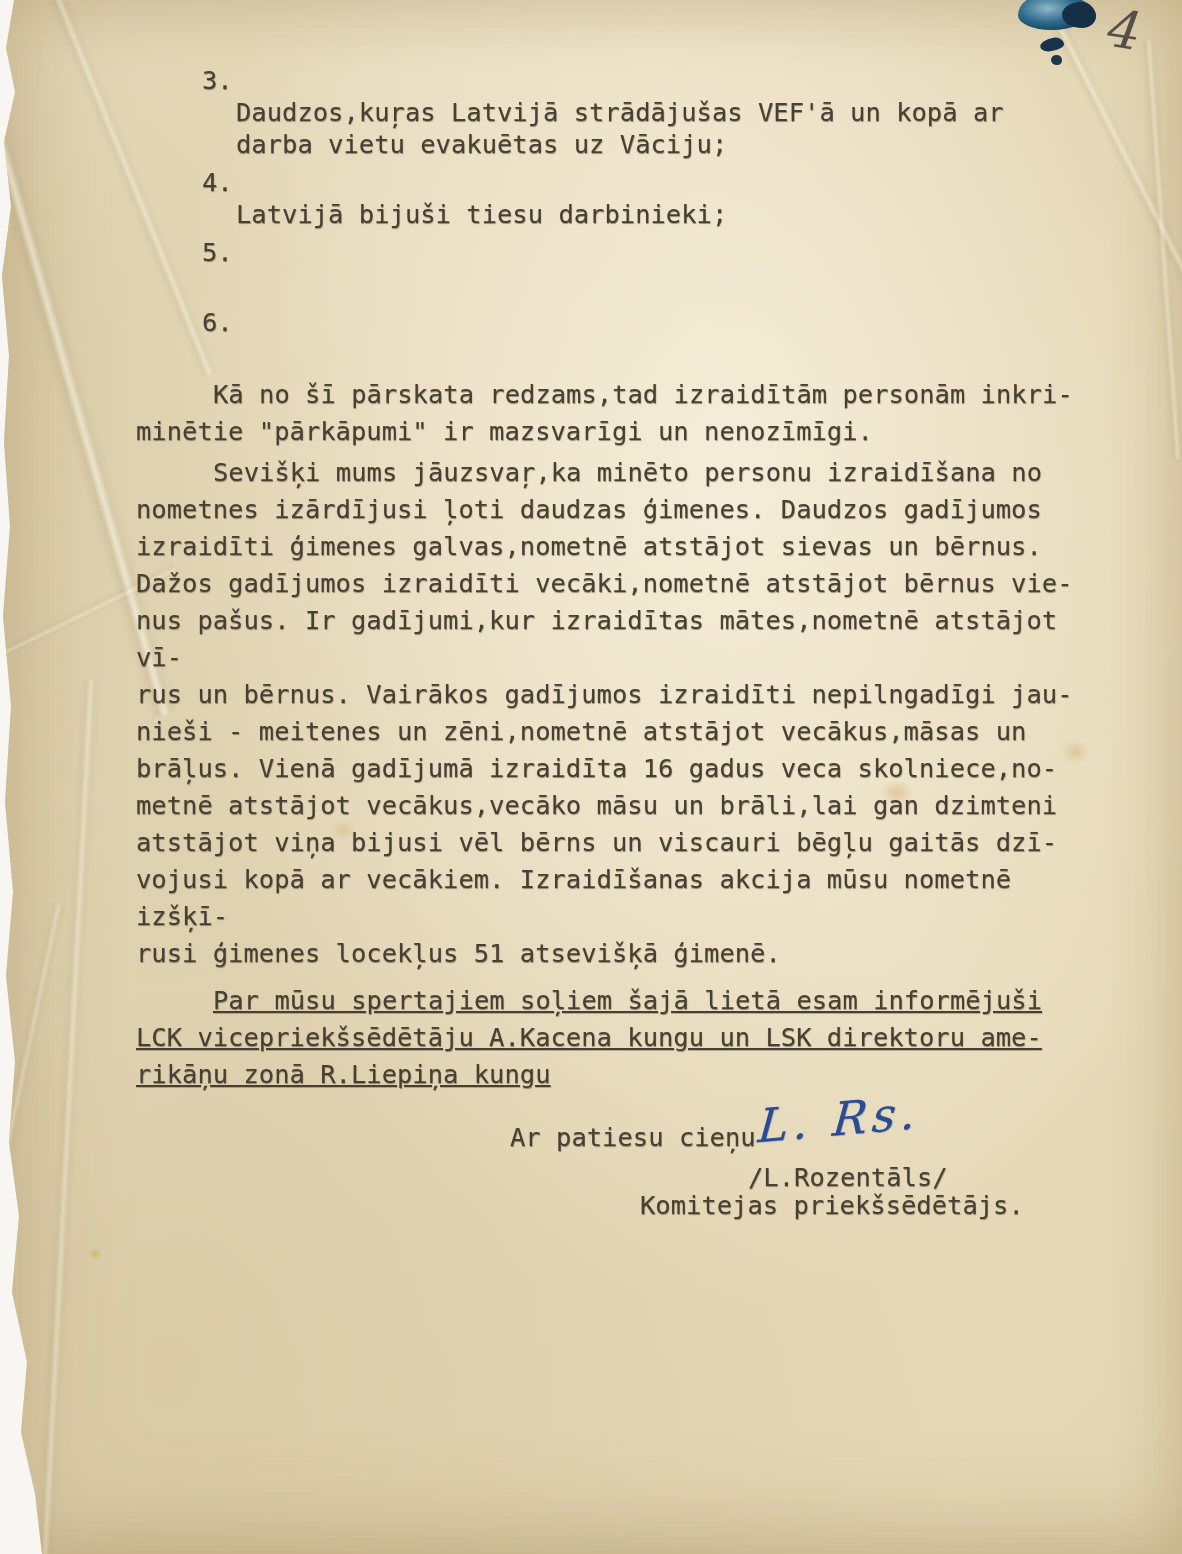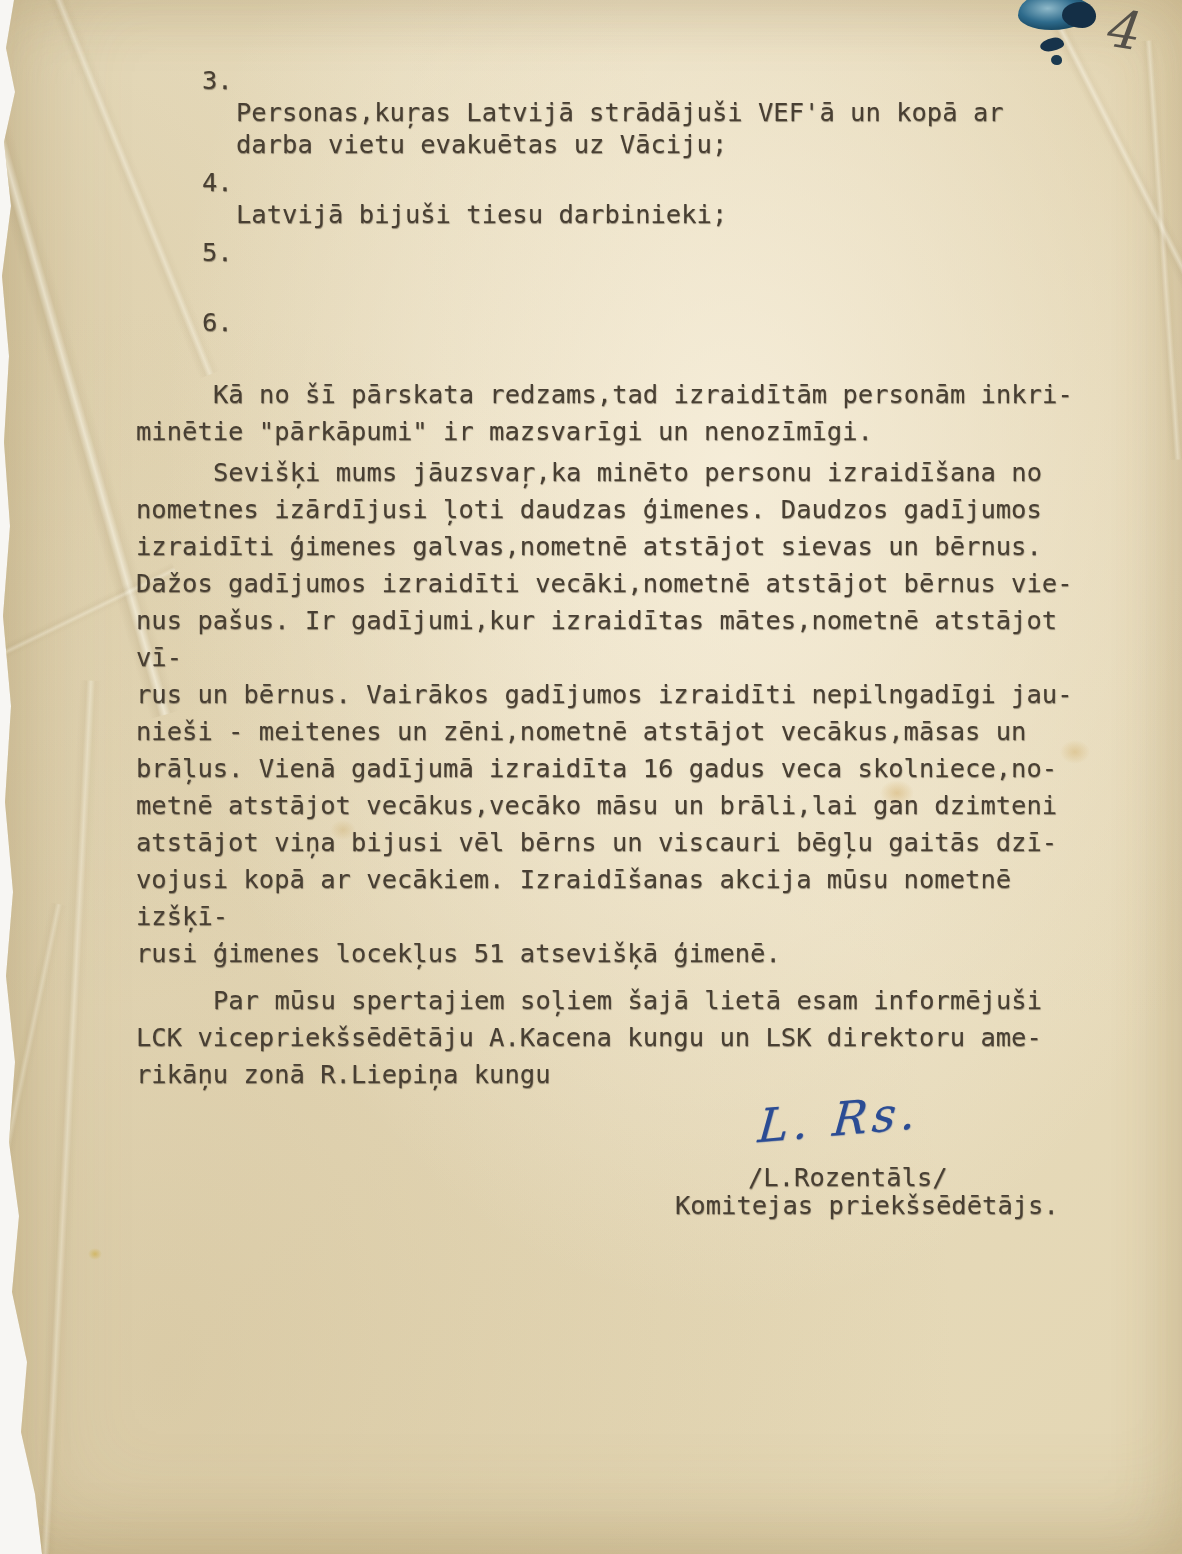--- a/index.html
+++ b/index.html
@@ -58,21 +58,21 @@
     white-space:pre-line;
   }
   ul.numbered li .num{position:absolute;left:66px;top:0;}
   .paras{margin-top:4px;}
   .paras p{
     margin:0 0 4px 0;
     line-height:37px;
     text-indent:77px;
     white-space:pre-line;
   }
-  .paras p.gap{margin-top:10px;}
+  .paras p.gap{margin-top:10px;text-decoration:underline;}
   .salutation{
     margin-top:26px;
     margin-left:374px;
     line-height:37px;
   }
   .sig-script{
     position:absolute;left:758px;top:1092px;
     font-family:"DejaVu Serif", serif;
     font-style:italic;
     font-size:46px;
@@ -80,21 +80,21 @@
     color:#2b4c94;
     transform:rotate(-5deg) skewX(-10deg);
     text-shadow:0.6px 0.6px 1px rgba(43,76,148,0.6);
   }
   .sig-typed{
     position:absolute;left:0;top:0;width:1182px;
     color:#483f33;font-size:25.5px;
     text-shadow:0.4px 0.6px 0.9px rgba(74,63,48,0.55);
   }
   .sig-name{position:absolute;left:748px;top:1160px;line-height:34px;text-align:right;}
-  .sig-role{position:absolute;left:675px;top:1188px;line-height:34px;}
+  .sig-role{position:absolute;left:640px;top:1188px;line-height:34px;}
   .page-number{
     position:absolute;left:1108px;top:0px;
     font-family:"DejaVu Serif", serif;
     font-style:italic;
     font-size:52px;
     color:#55514a;
     transform:rotate(9deg);
   }
 </style>
 </head>
@@ -121,21 +121,21 @@
     <div class="ink-blob" style="left:1062px;top:2px;width:34px;height:26px;background:#142f46;border-radius:55% 45% 40% 60%/50% 55% 45% 50%;"></div>
     <div class="ink-blob" style="left:1040px;top:38px;width:24px;height:13px;background:#17334b;border-radius:60% 40% 55% 45%/55% 60% 40% 45%;transform:rotate(-10deg);"></div>
     <div class="ink-blob" style="left:1051px;top:55px;width:11px;height:10px;background:#1b3a50;border-radius:50% 50% 45% 55%;"></div>
 
     <div class="page-number">4</div>
 
     <div class="content">
 
       <ul class="numbered">
         <li>
-          <span class="num">3.</span><span>Personas,kuŗas Latvijā strādājuši VEF'ā un kopā ar
+          <span class="num">3.</span><span>Daudzos,kuŗas Latvijā strādājušas VEF'ā un kopā ar
 darba vietu evakuētas uz Vāciju;</span>
         </li>
         <li>
           <span class="num">4.</span><span>Latvijā bijuši tiesu darbinieki;</span>
         </li>
         <li>
           <span class="num">5.</span>
         </li>
         <li>
           <span class="num">6.</span>
@@ -155,20 +155,21 @@
 brāļus. Vienā gadījumā izraidīta 16 gadus veca skolniece,no-
 metnē atstājot vecākus,vecāko māsu un brāli,lai gan dzimteni
 atstājot viņa bijusi vēl bērns un viscauri bēgļu gaitās dzī-
 vojusi kopā ar vecākiem. Izraidīšanas akcija mūsu nometnē izšķī-
 rusi ģimenes locekļus 51 atsevišķā ģimenē.</p>
         <p class="gap">Par mūsu spertajiem soļiem šajā lietā esam informējuši
 LCK vicepriekšsēdētāju A.Kacena kungu un LSK direktoru ame-
 rikāņu zonā R.Liepiņa kungu</p>
       </div>
 
+      <div class="salutation">Ar patiesu cieņu</div>
     </div>
 
     <div class="sig-script">L. Rs.</div>
     <div class="sig-typed">
       <div class="sig-name">/L.Rozentāls/</div>
       <div class="sig-role">Komitejas priekšsēdētājs.</div>
     </div>
 
   </div>
 </div>

